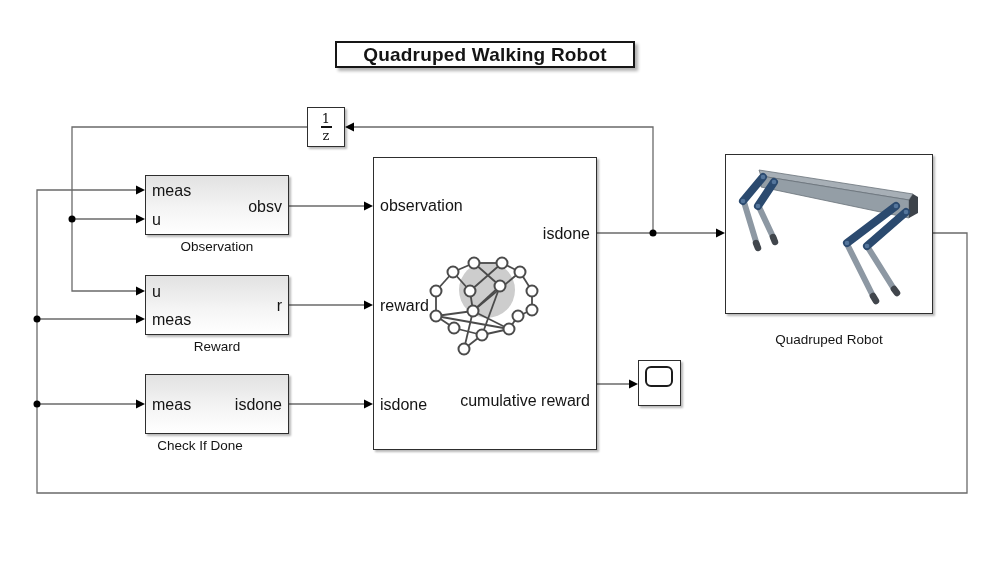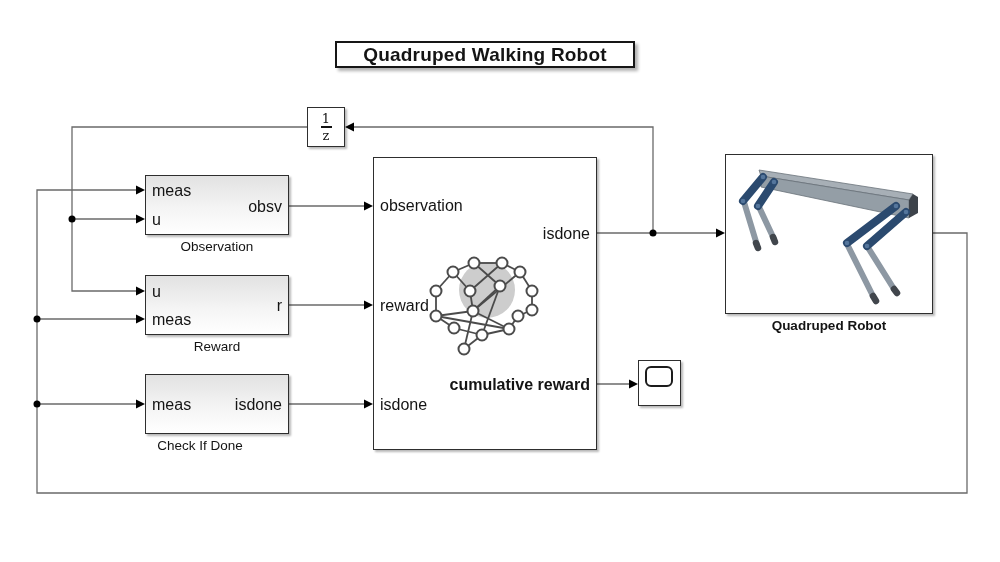--- a/index.html
+++ b/index.html
@@ -128,21 +128,21 @@
     <span class="pin in" style="top:23px;">meas</span>
     <span class="pin out" style="top:23px;">isdone</span>
   </div>
   <div class="caption" style="left:128px;top:438px;width:144px;">Check If Done</div>
 
   <div class="block" style="left:373px;top:157px;width:224px;height:293px;">
     <span class="pin in" style="top:41px;">observation</span>
     <span class="pin in" style="top:141px;">reward</span>
     <span class="pin in" style="top:240px;">isdone</span>
     <span class="pin out" style="top:69px;">isdone</span>
-    <span class="pin out" style="top:220px;font-weight:bold;">cumulative reward</span>
+    <span class="pin out" style="top:236px;">cumulative reward</span>
 
     <svg class="brain" width="128" height="110" viewBox="0 0 128 110">
       <circle class="blob" cx="64" cy="40" r="28"></circle>
       <g>
         <line x1="51" y1="13" x2="79" y2="13"></line>
           <line x1="51" y1="13" x2="30" y2="22"></line>
         <line x1="79" y1="13" x2="97" y2="22"></line>
           <line x1="79" y1="13" x2="47" y2="41"></line>
         <line x1="51" y1="13" x2="77" y2="36"></line>
           <line x1="30" y1="22" x2="13" y2="41"></line>
@@ -214,15 +214,15 @@
       <circle class="joint" cx="37" cy="22" r="2.3"></circle>
         <circle class="joint" cx="17" cy="46" r="2.3"></circle>
       <circle class="joint" cx="48" cy="27" r="2.3"></circle>
         <circle class="joint" cx="32" cy="51" r="2.3"></circle>
       <circle class="joint" cx="170" cy="51" r="2.3"></circle>
         <circle class="joint" cx="121" cy="88" r="2.3"></circle>
       <circle class="joint" cx="180" cy="57" r="2.3"></circle>
         <circle class="joint" cx="141" cy="91" r="2.3"></circle>
     </svg>
   </div>
-  <div class="caption" style="left:725px;top:318px;width:208px;font-weight:bold;">Quadruped Robot</div>
+  <div class="caption" style="left:725px;top:332px;width:208px;">Quadruped Robot</div>
 
 </div>
 
 </body></html>

